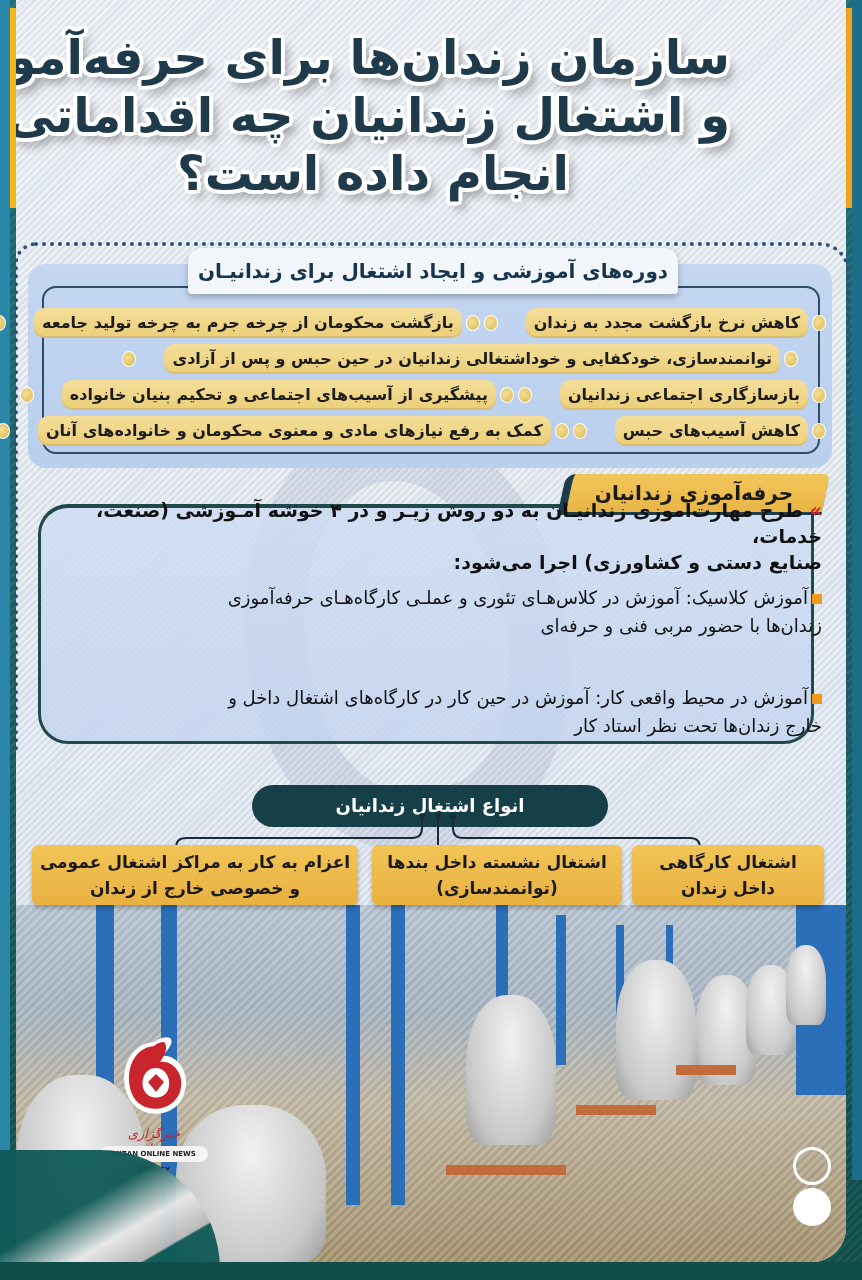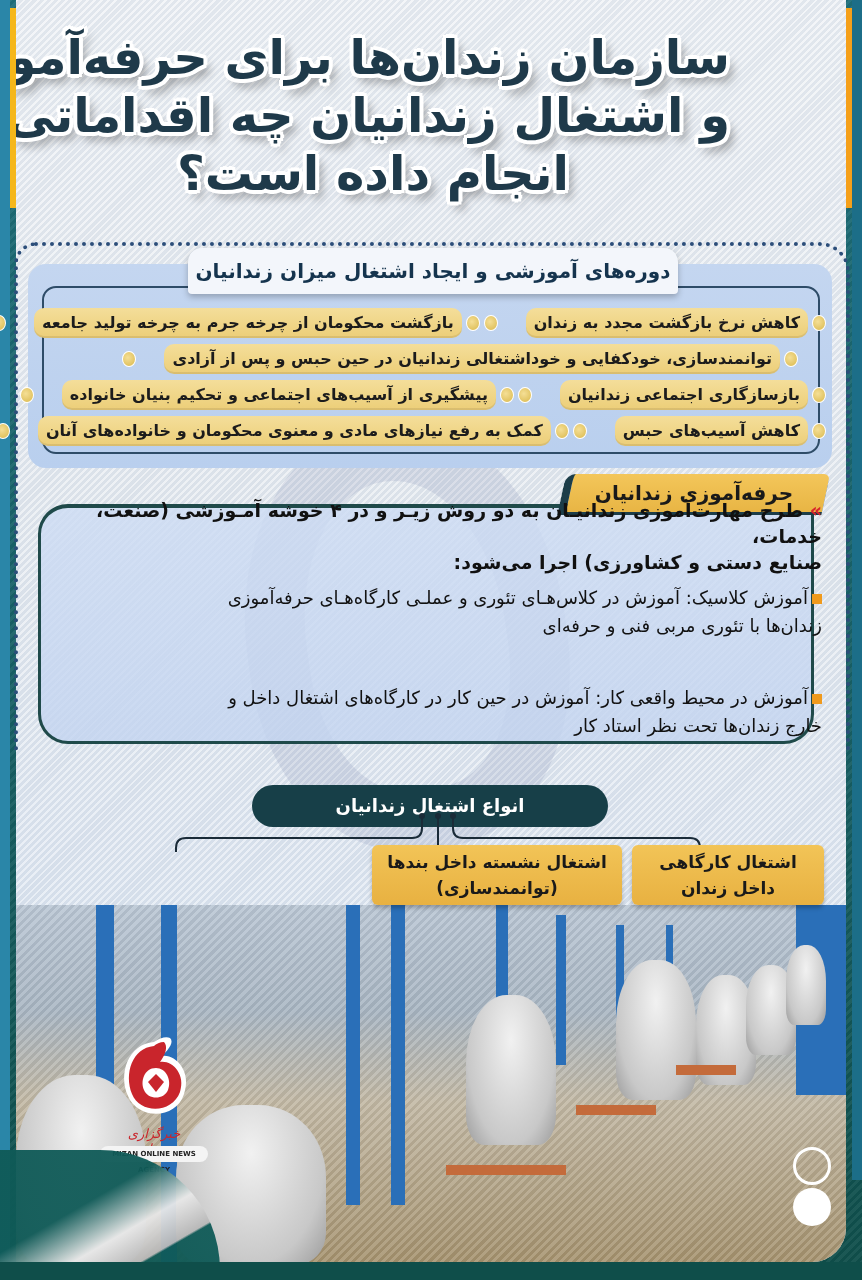--- a/index.html
+++ b/index.html
@@ -251,21 +251,21 @@
 
     <div class="bench" style="left:430px;top:260px;width:120px;"></div>
     <div class="bench" style="left:560px;top:200px;width:80px;"></div>
     <div class="bench" style="left:660px;top:160px;width:60px;"></div>
   </div>
 
   <div class="dotted-frame" style="left:14px;top:242px;"></div>
   <div class="courses-panel">
     <div class="courses-box"></div>
     <div class="courses-inner"></div>
-    <div class="courses-header">دوره‌های آموزشی و ایجاد اشتغال میزان زندانیان</div>
+    <div class="courses-header">دوره‌های آموزشی و ایجاد اشتغال برای زندانیـان</div>
 
     <div class="chips-row" style="top:64px;">
       <span class="dot"></span>
       <span class="chip">کاهش نرخ بازگشت مجدد به زندان</span>
       <span class="dot"></span>
       <span class="dot"></span>
       <span class="chip">بازگشت محکومان از چرخه جرم به چرخه تولید جامعه</span>
       <span class="dot"></span>
     </div>
     <div class="chips-row" style="top:100px;right:40px;">
@@ -298,21 +298,21 @@
   <div class="voc-intro" style="top:497px;">
     <div>
       <span class="raquo">»</span>
       <span>طرح مهارت‌آموزی زندانیـان به دو روش زیـر و در ۴ خوشه آمـوزشی (صنعت، خدمات،</span>
     </div>
     <div>صنایع دستی و کشاورزی) اجرا می‌شود:</div>
   </div>
 
   <div class="voc-item" style="top:584px;padding-left:40px;">
     <div><span class="bullet-sq"></span><span>آموزش کلاسیک: آموزش در کلاس‌هـای تئوری و عملـی کارگاه‌هـای حرفه‌آموزی</span></div>
-    <div>زندان‌ها با تئوری مربی فنی و حرفه‌ای</div>
+    <div>زندان‌ها با حضور مربی فنی و حرفه‌ای</div>
   </div>
 
   <div class="voc-item" style="top:684px;">
     <div><span class="bullet-sq"></span><span>آموزش در محیط واقعی کار: آموزش در حین کار در کارگاه‌های اشتغال داخل و</span></div>
     <div>خارج زندان‌ها تحت نظر استاد کار</div>
   </div>
 
   <div class="emp-title">انواع اشتغال زندانیان</div>
 
   <svg class="connectors" viewBox="0 810 862 50">
@@ -329,20 +329,24 @@
   </svg>
 
   <div class="emp-card" style="left:632px;width:192px;">
     <div>اشتغال کارگاهی</div>
     <div>داخل زندان</div>
   </div>
   <div class="emp-card" style="left:372px;width:250px;">
     <div>اشتغال نشسته داخل بندها</div>
     <div>(توانمندسازی)</div>
   </div>
+  <div class="emp-card" style="left:32px;width:326px;">
+    <div>اعزام به کار به مراکز اشتغال عمومی</div>
+    <div>و خصوصی خارج از زندان</div>
+  </div>
 
   <div class="logo">
     <svg class="logo-badge" viewBox="0 0 92 96">
       <path d="M46 8 C20 10 10 40 20 62 C30 86 68 86 76 60 C84 38 68 20 54 22 C62 14 66 8 62 4 C58 2 52 4 46 8 Z" fill="#fff"></path>
       <path d="M46 12 C24 14 16 40 24 60 C32 80 64 80 72 58 C78 40 64 26 52 28 C58 20 60 12 56 8 C52 8 48 10 46 12 Z" fill="#c9252c"></path>
       <path d="M48 34 C36 34 32 48 36 56 C40 66 56 66 60 56 C64 46 58 34 48 34 Z" fill="#fff"></path>
       <path d="M48 40 L56 48 L48 58 L40 48 Z" fill="#c9252c"></path>
     </svg>
     <div class="logo-text-fa">خبرگزاری میزان</div>
     <div class="logo-text-en">MIZAN ONLINE NEWS AGENCY</div>

